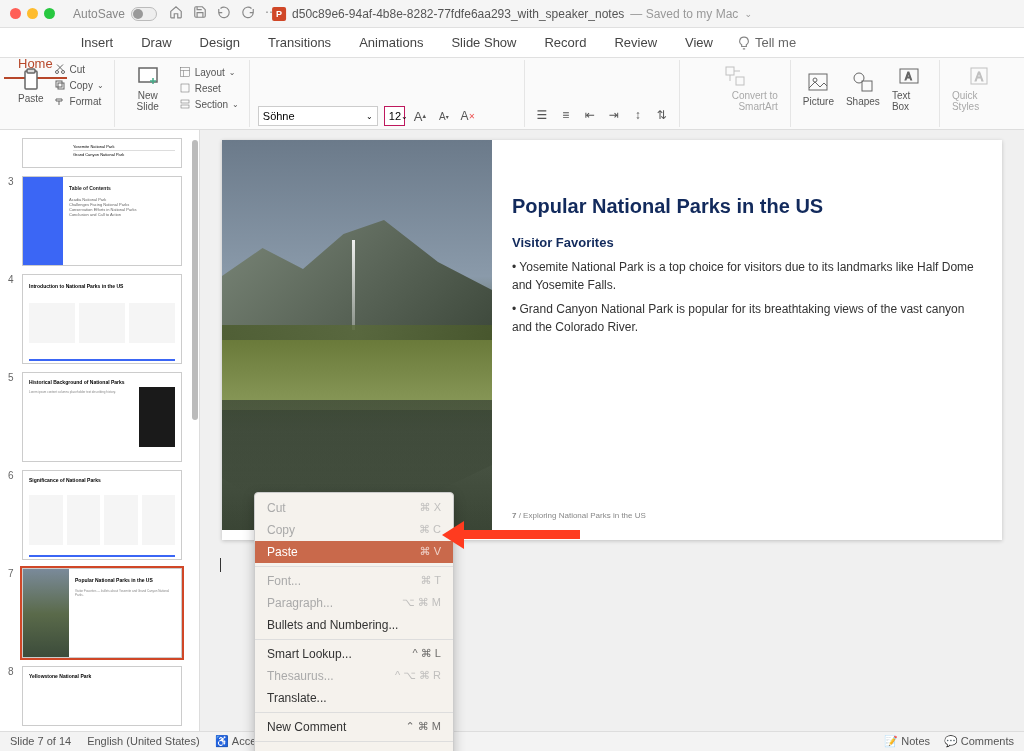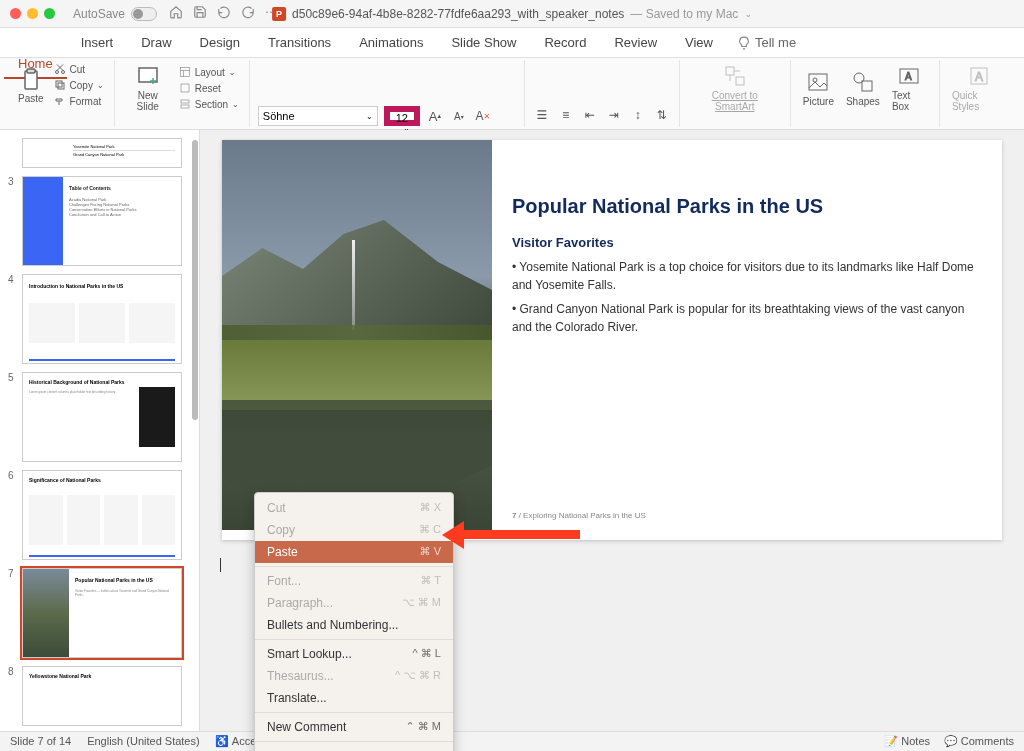--- a/index.html
+++ b/index.html
@@ -28,21 +28,21 @@
     
     .ribbon { height:72px; background:#fafafa; border-bottom:1px solid #ddd; display:flex; padding:2px 6px; gap:0;}
     .group { display:flex; flex-direction:column; align-items:center; padding:2px 8px; border-right:1px solid #e5e5e5; justify-content:space-between;}
     .group-h{display:flex;align-items:center;gap:4px;}
     .bigbtn{display:flex;flex-direction:column;align-items:center;gap:2px;padding:2px 4px;font-size:10px;color:#555;cursor:pointer;}
     .bigbtn svg,.bigbtn .ic{width:24px;height:24px;}
     .smallrow{display:flex;flex-direction:column;gap:2px;font-size:10px;color:#555;}
     .smallitem{display:flex;align-items:center;gap:4px;cursor:pointer;padding:1px 2px;}
     .smallitem svg{width:12px;height:12px;}
     .fontbox{width:120px;height:20px;border:1px solid #ccc;background:#fff;font-size:11px;padding:0 4px;display:flex;align-items:center;}
-    .sizebox{width:36px;height:20px;border:6px solid #be185d;background:#fff;font-size:11px;padding:0 4px;display:flex;align-items:center;flex-direction:column;}
+    .sizebox{width:21px;height:20px;border:1px solid #be185d;background:#fff;font-size:11px;padding:0 4px;display:flex;align-items:center;}
     .fmtrow{display:flex;gap:6px;align-items:center;margin-top:44px;}
     .fmtbtn{width:18px;height:18px;display:flex;align-items:center;justify-content:center;font-size:12px;color:#555;cursor:pointer;}
     
     
     .body { display:flex; height:calc(100% - 28px - 30px - 72px - 20px); }
     
     
     .thumbs { width:200px; border-right:1px solid #ddd; overflow-y:auto; padding:4px 0; position:relative;}
     .thumb-row{display:flex;padding:4px 8px;gap:6px;}
     .thumb-num{font-size:10px;color:#666;width:8px;}
@@ -272,21 +272,21 @@
       <div class="fmtbtn">⊟</div>
     </div>
   </div>
   <div class="group">
     <div class="bigbtn" style="opacity:.5;">
       <svg viewBox="0 0 24 24" stroke="#888" fill="none">
           <rect x="3" y="3" width="8" height="8"></rect>
           <rect x="13" y="13" width="8" height="8"></rect>
           <path d="M11 7h6M7 11v6"></path>
         </svg>
-      <span style="text-align:center;text-decoration:underline;">Convert to SmartArt</span>
+      <span style="text-align:right;">Convert to SmartArt</span>
     </div>
   </div>
   <div class="group">
     <div class="group-h">
       <div class="bigbtn">
           <svg viewBox="0 0 24 24" stroke="#666" fill="none">
             <rect x="3" y="4" width="18" height="16"></rect>
             <circle cx="9" cy="10" r="2"></circle>
             <path d="M3 18l6-6 5 5 4-4 3 3"></path>
           </svg>

